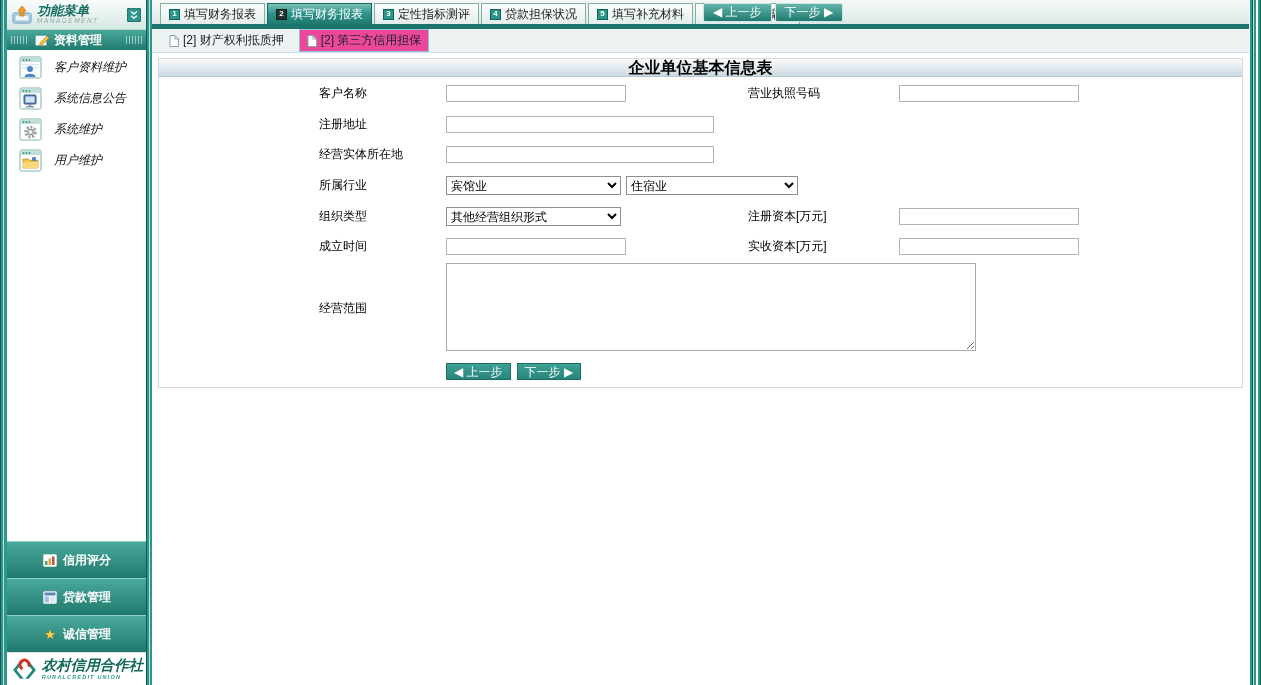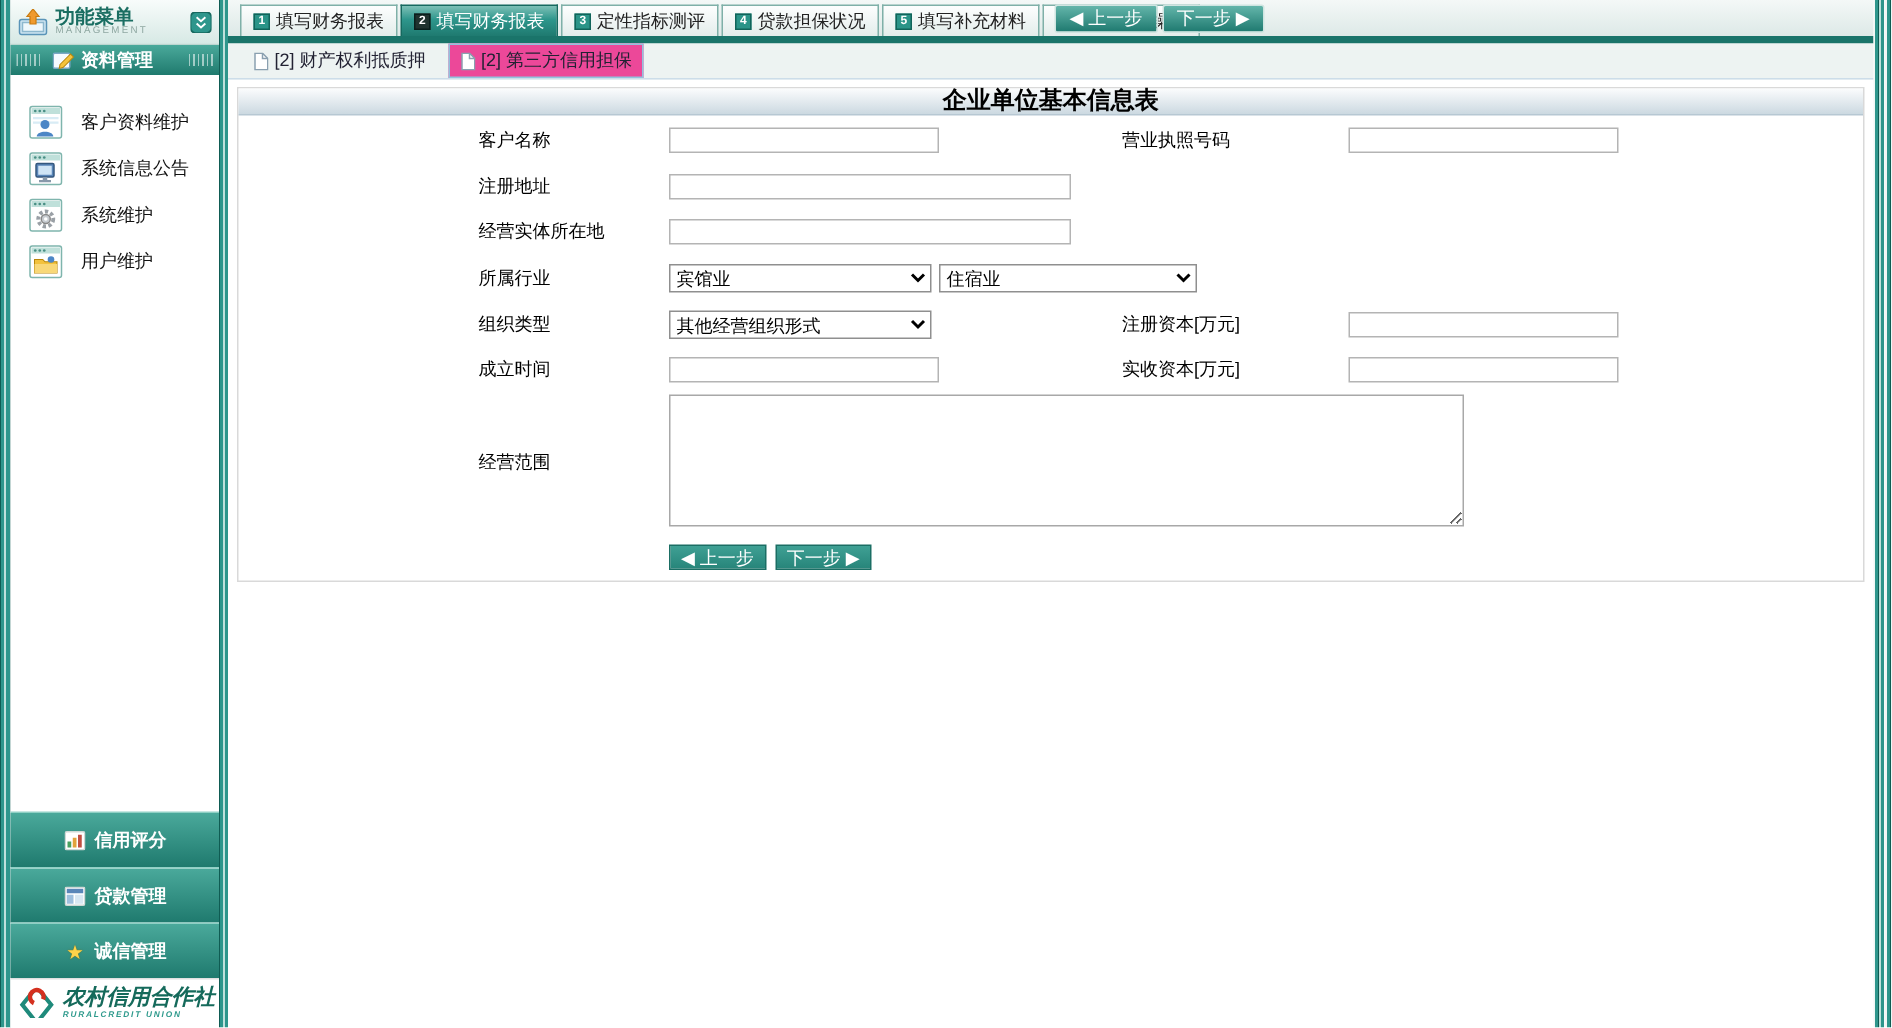--- a/index.html
+++ b/index.html
@@ -10,31 +10,31 @@
   .sidebar { position:absolute; left:0; top:0; width:152px; height:685px; background:#fff; }
   .edge-strip { position:absolute; top:0; bottom:0; width:7px;
     background:repeating-linear-gradient(90deg,#0f5c53 0 1px,#2e968c 1px 3px,#bfe0db 3px 4px,#2e968c 4px 7px); }
   .edge-left { left:0; }
   .sb-right-strip { position:absolute; right:0; top:0; bottom:0; width:6px;
     background:repeating-linear-gradient(90deg,#0f5c53 0 1px,#2e968c 1px 3px,#bfe0db 3px 4px,#2e968c 4px 6px); }
   .sb-body { position:absolute; left:7px; right:6px; top:0; bottom:0; background:#fff; }
 
   .sb-header { height:30px; background:linear-gradient(#f8fcfb,#d7e9e5); display:flex; align-items:center; padding:0 5px; border-bottom:1px solid #bcd6d0; }
   .sb-header-icon { width:20px; height:18px; margin-right:5px; }
-  .sb-title-stack { flex:1; line-height:1; }
+  .sb-title-stack { flex:1; line-height:1;font-style:italic; }
   .sb-title { font-size:13px; font-weight:bold; color:#1a6e62; }
   .sb-subtitle { font-size:6.5px; color:#8fa8a2; letter-spacing:1.5px; margin-top:1px; }
   .collapse-btn { width:14px; height:14px; cursor:pointer; }
 
   .sb-section { height:20px; background:linear-gradient(#4aa99b,#1f7a6e); display:flex; align-items:center; padding:0 4px; }
   .decor { width:16px; height:8px; background:repeating-linear-gradient(90deg,rgba(255,255,255,.55) 0 1px,transparent 1px 3px); }
   .sb-section-icon { width:15px; height:13px; margin:0 4px 0 8px; }
   .sb-section-label { flex:1; color:#fff; font-size:12px; font-weight:bold; }
 
-  .sb-menu { padding-top:16px; }
+  .sb-menu { padding-top:2px;font-style:italic; }
   .sb-item { height:31px; display:flex; align-items:center; padding-left:12px; cursor:pointer; }
   .mini-icon { width:23px; height:23px; margin-right:12px; }
   .sb-item-label { font-size:12px; color:#111; }
 
   .sb-bottom { position:absolute; bottom:33px; left:0; right:0; }
   .sb-bar { height:37px; background:linear-gradient(#4aa99b,#1f7a6e); border-top:1px solid #8fd0c5; display:flex; align-items:center; cursor:pointer; }
   .sb-bar-icon { width:14px; height:13px; margin:0 6px 0 36px; display:flex; align-items:center; justify-content:center; }
   .sb-bar-label { color:#fff; font-size:12px; font-weight:bold; }
   .star-glyph { color:#ffd24a; font-size:13px; line-height:1; text-shadow:0 0 1px #8a6d00; }
 

